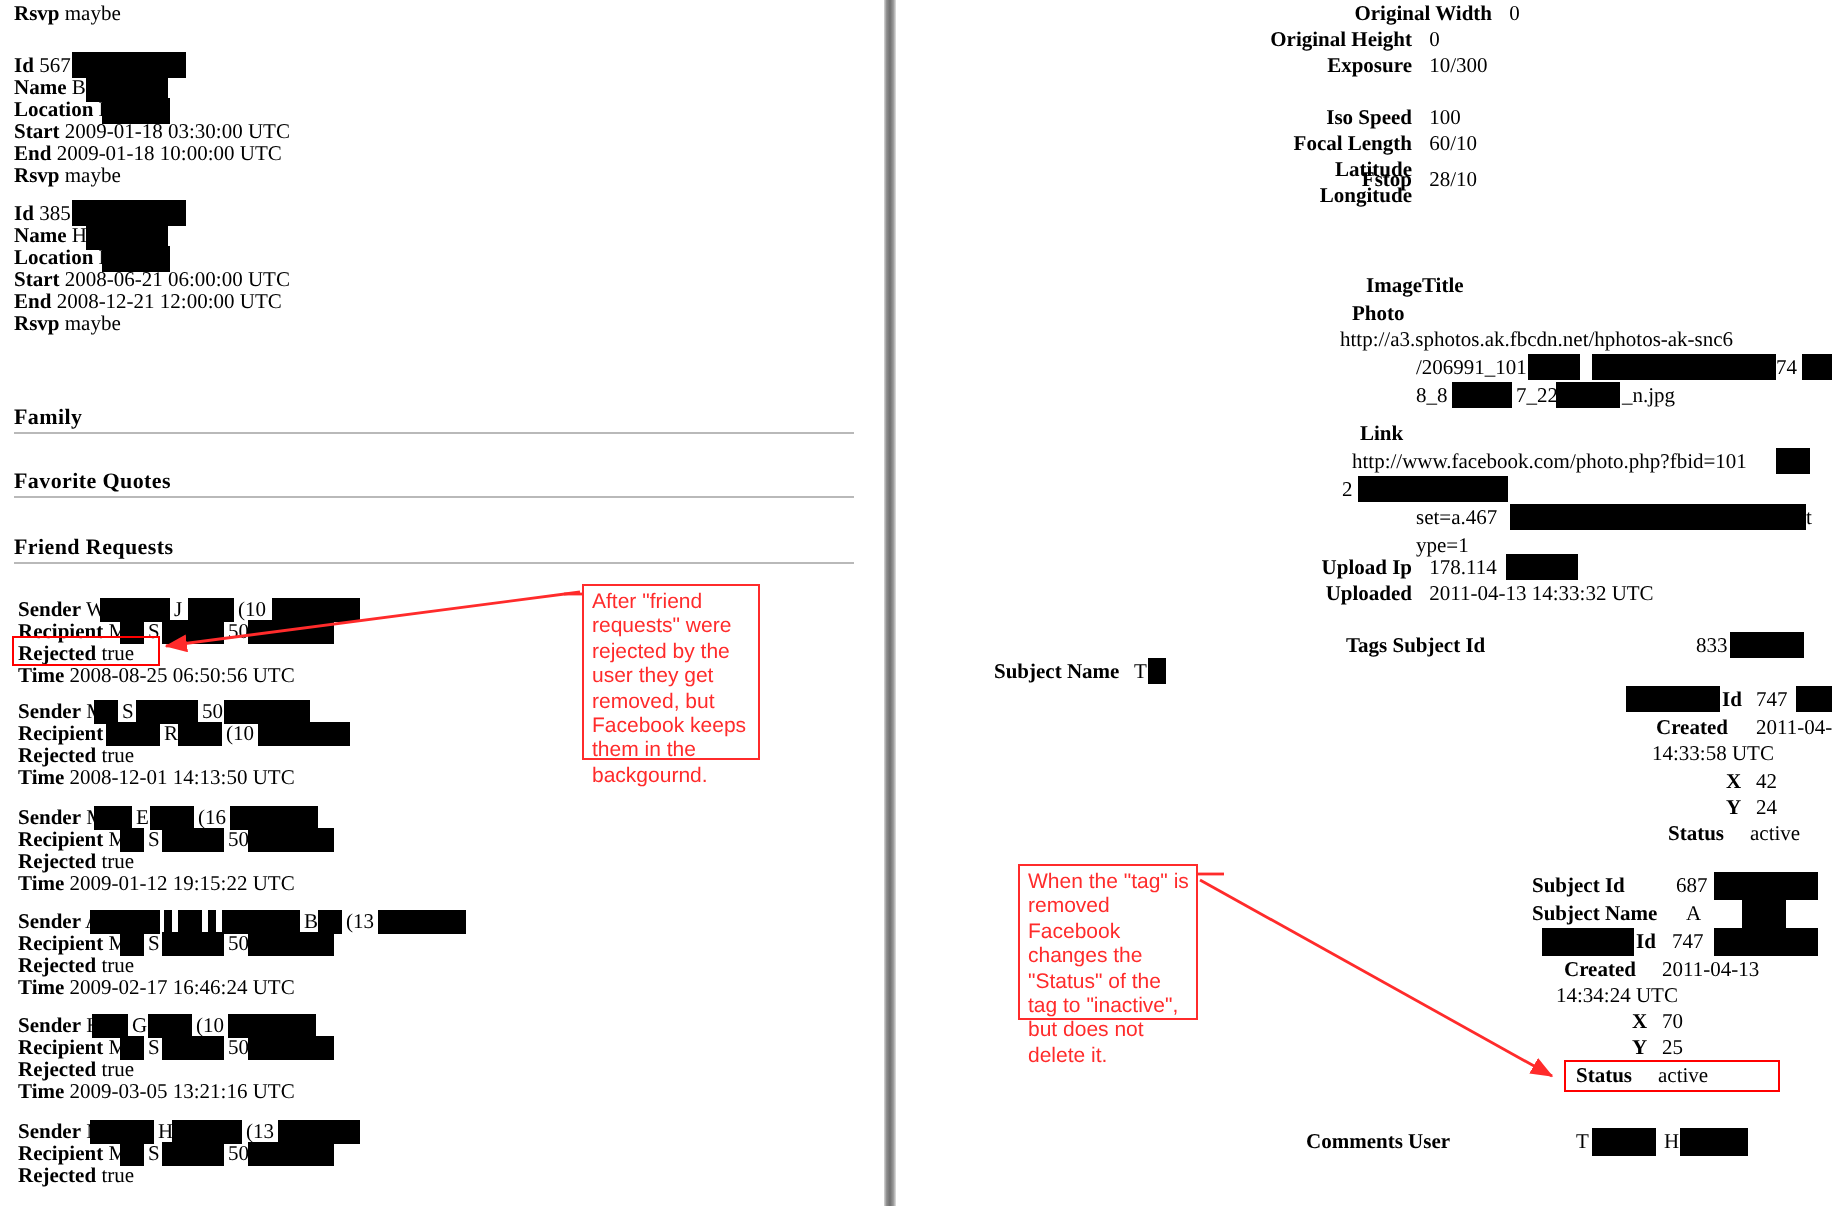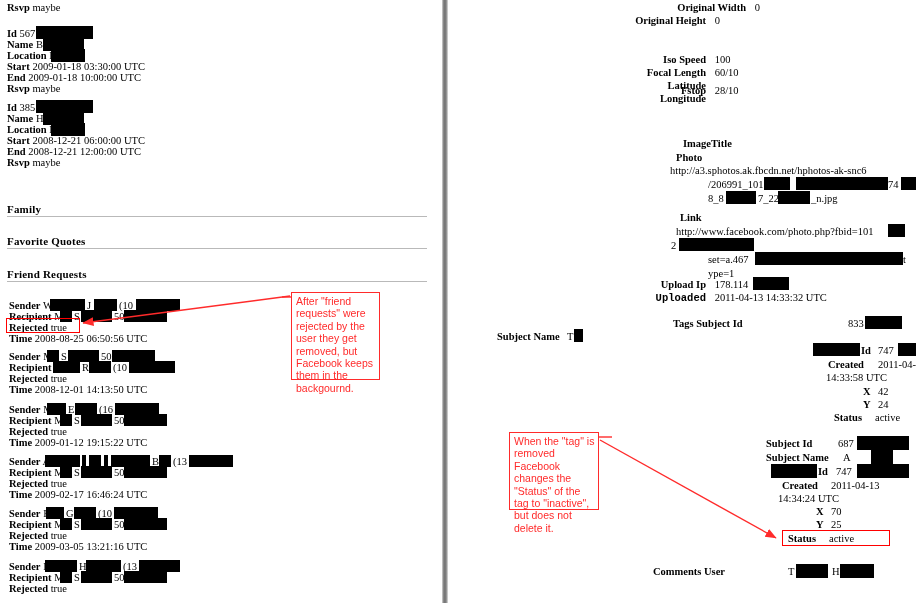--- a/index.html
+++ b/index.html
@@ -154,21 +154,21 @@
     <div class="redact" style="left:73px; top:112px; width:11px; height:13px;"></div>
 
     <div class="line" style="left:7px; top:124px;">
       <span class="lbl">Location</span>
       <span class="val">N</span>
     </div>
     <div class="redact" style="left:51px; top:123px; width:34px; height:13px;"></div>
 
     <div class="line" style="left:7px; top:135px;">
       <span class="lbl">Start</span>
-      <span class="val">2008-12-21 06:00:00 UTC</span>
+      <span class="val">2008-06-21 06:00:00 UTC</span>
     </div>
     <div class="line" style="left:7px; top:146px;">
       <span class="lbl">End</span>
       <span class="val">2008-12-21 12:00:00 UTC</span>
     </div>
     <div class="line" style="left:7px; top:157px;">
       <span class="lbl">Rsvp</span>
       <span class="val">maybe</span>
     </div>
   </div>
@@ -379,20 +379,24 @@
 <div id="page-right">
 
   <div class="rrow" style="left:0px; top:2px;padding-left:40px;">
     <span class="lbl" style="width:258px;">Original Width</span>
     <span class="val" style="margin-left:6px;">0</span>
   </div>
   <div class="rrow" style="left:0px; top:15px;">
     <span class="lbl" style="width:258px;">Original Height</span>
     <span class="val" style="margin-left:6px;">0</span>
   </div>
+  <div class="rrow" style="left:0px; top:28px;">
+    <span class="lbl" style="width:258px;">Exposure</span>
+    <span class="val" style="margin-left:6px;">10/300</span>
+  </div>
   <div class="rrow" style="left:0px; top:41px;">
     <span class="lbl" style="width:258px;margin-top:44px;">Fstop</span>
     <span class="val" style="margin-left:6px;">28/10</span>
   </div>
   <div class="rrow" style="left:0px; top:54px;">
     <span class="lbl" style="width:258px;">Iso Speed</span>
     <span class="val" style="margin-left:6px;">100</span>
   </div>
   <div class="rrow" style="left:0px; top:67px;">
     <span class="lbl" style="width:258px;">Focal Length</span>
@@ -437,21 +441,21 @@
 
   <div class="rrow val" style="left:260px; top:268px;">ype=1</div>
 
   <div class="rrow" style="left:0px; top:279px;">
     <span class="lbl" style="width:258px;">Upload Ip</span>
     <span class="val" style="margin-left:6px;">178.114</span>
   </div>
   <div class="redact" style="left:305px; top:277px; width:36px; height:13px;"></div>
 
   <div class="rrow" style="left:0px; top:292px;">
-    <span class="lbl" style="width:258px;font-family:Liberation Mono, monospace;">Uploaded</span>
+    <span class="lbl" style="width:258px;">Uploaded</span>
     <span class="val" style="margin-left:6px;">2011-04-13 14:33:32 UTC</span>
   </div>
 
   <div class="rrow lbl" style="left:225px; top:318px;">Tags Subject Id</div>
   <div class="rrow val" style="left:400px; top:318px;">833</div>
   <div class="redact" style="left:417px; top:316px; width:37px; height:13px;"></div>
 
   <div>
     <div class="redact" style="left:365px; top:343px; width:47px; height:13px;"></div>
     <div class="rrow lbl" style="left:413px; top:345px;">Id</div>

